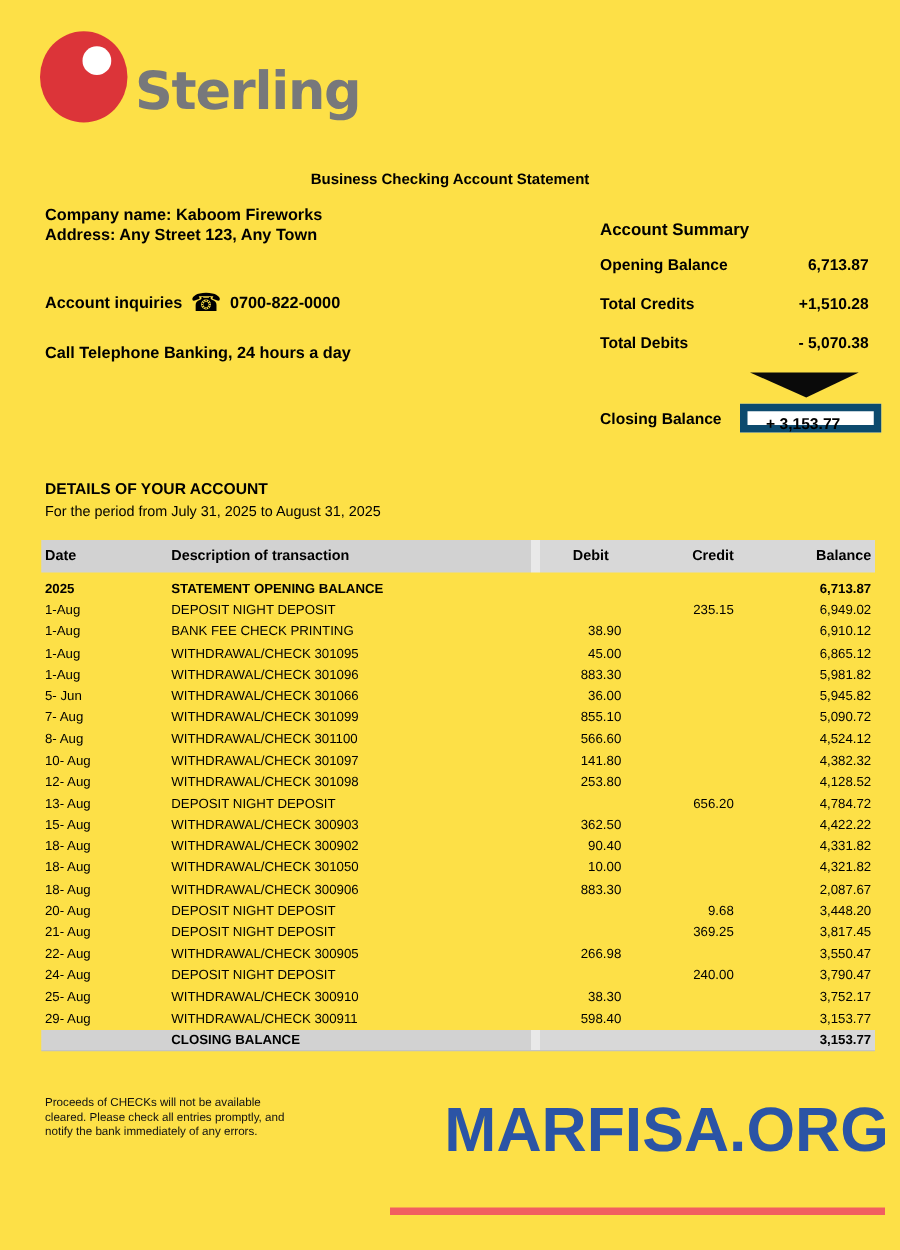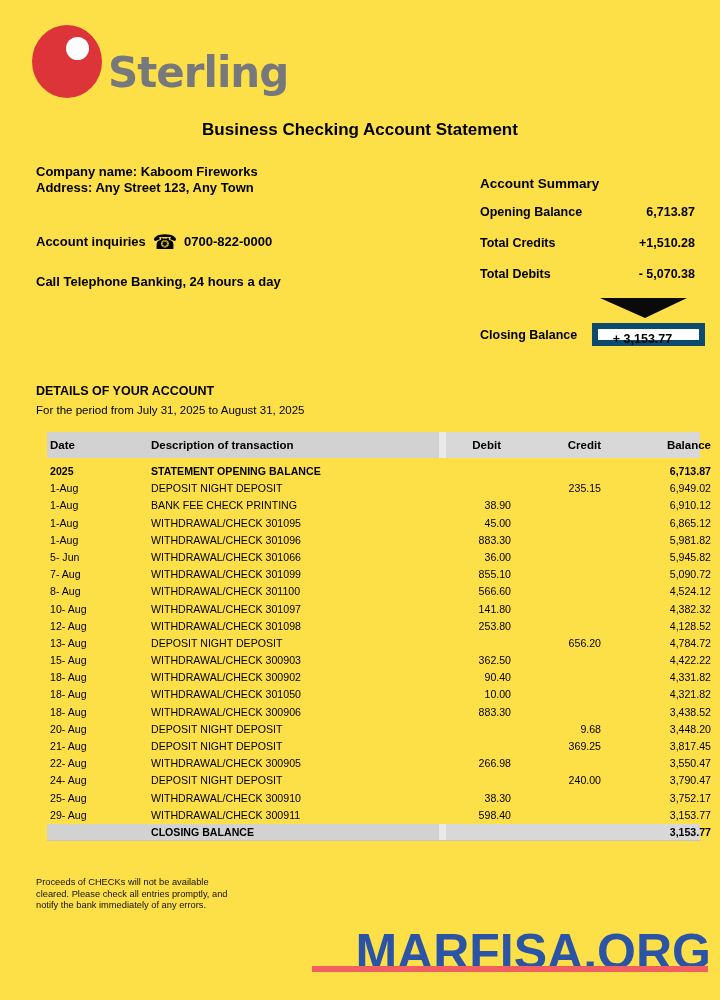--- a/index.html
+++ b/index.html
@@ -16,60 +16,60 @@
     position:relative;width:720px;height:1000px;margin:0 auto;
     background:#fde047;overflow:hidden;
     font-family:"Liberation Sans",sans-serif;color:#000;
   }
   
   .logo{position:absolute;left:32px;top:25px;width:300px;height:80px;}
   .logo-circle{position:absolute;left:0;top:0;width:70px;height:73px;border-radius:50%;background:var(--brand-red);}
   .logo-dot{position:absolute;left:34px;top:12px;width:23px;height:23px;border-radius:50%;background:#fff;}
   .logo-text{position:absolute;left:76px;top:23px;font-size:42px;font-weight:bold;letter-spacing:-1px;color:var(--brand-gray);font-family:"DejaVu Sans",sans-serif;}
   
-  .doc-title{position:absolute;left:0;right:0;top:120px;text-align:center;font-size:17px;font-weight:bold;}
+  .doc-title{position:absolute;left:0;right:0;top:136px;text-align:center;font-size:12px;font-weight:bold;}
   
   .customer{position:absolute;left:36px;top:164px;font-size:13px;font-weight:bold;line-height:15.5px;}
   .inquiries{position:absolute;left:36px;top:230px;font-size:13px;font-weight:bold;}
   .phone-glyph{font-size:20px;vertical-align:-3px;padding:0 3px;font-family:"DejaVu Sans",sans-serif;}
   .tel-banking{position:absolute;left:36px;top:274px;font-size:13px;font-weight:bold;}
   
   .summary{position:absolute;left:480px;top:176px;width:231px;}
   .summary-title{font-size:13.5px;font-weight:bold;margin-bottom:14px;}
   .s-row{display:flex;justify-content:space-between;font-size:12.5px;font-weight:bold;margin-bottom:17px;}
   .s-row .s-val{padding-right:16px;}
   .arrow-down{width:0;height:0;border-left:45px solid transparent;border-right:42px solid transparent;border-top:20px solid #0a0a0a;margin:2px 24px 5px auto;}
   .s-closing{display:flex;justify-content:space-between;align-items:center;font-size:12.5px;font-weight:bold;}
   .closing-box{width:113px;height:23px;border:6px solid #0c4a6e;margin-right:6px;text-align:center;line-height:21px;padding-right:12px;background:#fff;}
   
   .details-title{position:absolute;left:36px;top:384px;font-size:12.5px;font-weight:bold;}
   .details-period{position:absolute;left:36px;top:404px;font-size:11.5px;}
   .txn-table{position:absolute;left:33px;top:432px;width:667px;}
-  .t-head,.t-row{display:grid;grid-template-columns:104px 290px 70px 90px 113px;margin-left:14px;}
+  .t-head,.t-row{display:grid;grid-template-columns:104px 290px 70px 90px 113px;}
   .t-head{
     height:26px;line-height:26px;font-size:11.5px;font-weight:bold;
     background:linear-gradient(to right,var(--bar-gray) 0,var(--bar-gray) 392px,#e9e9e9 392px,#e9e9e9 399px,var(--bar-gray-right) 399px,var(--bar-gray-right) 100%);
   }
   .t-body{padding-top:5px;}
   .t-row{height:17.2px;line-height:17.2px;font-size:10.6px;}
   .t-row.emph{font-weight:bold;}
   .c-date{padding-left:3px;}
   .c-debit,.c-credit,.c-balance{text-align:right;}
   .c-balance{padding-right:3px;}
   .t-head .c-debit{padding-right:10px;}
   .t-head .c-balance{padding-right:3px;}
   .t-row.closing{
     height:17px;line-height:17px;font-weight:bold;
     background:linear-gradient(to right,var(--bar-gray) 0,var(--bar-gray) 392px,#e9e9e9 392px,#e9e9e9 399px,var(--bar-gray-right) 399px,var(--bar-gray-right) 100%);
     border-bottom:1px solid #c4c4c4;
   }
   
   .footnote{position:absolute;left:36px;top:877px;font-size:9.3px;line-height:11.6px;color:#111;}
   
-  .watermark{position:absolute;right:9px;top:923px;font-size:50px;font-weight:bold;letter-spacing:0px;color:var(--watermark-blue);}
+  .watermark{position:absolute;right:9px;top:875px;font-size:50px;font-weight:bold;letter-spacing:0px;color:var(--watermark-blue);}
   .watermark-bar{position:absolute;left:312px;top:966px;width:396px;height:6px;background:var(--underline-red);}
 </style>
 </head>
 <body>
 
 <div class="page">
 
   <div class="logo">
     <div class="logo-circle">
       <div class="logo-dot"></div>
@@ -219,21 +219,21 @@
           <div class="c-desc">WITHDRAWAL/CHECK 301050</div>
           <div class="c-debit">10.00</div>
           <div class="c-credit"></div>
           <div class="c-balance">4,321.82</div>
         </div>
         <div class="t-row">
           <div class="c-date">18- Aug</div>
           <div class="c-desc">WITHDRAWAL/CHECK 300906</div>
           <div class="c-debit">883.30</div>
           <div class="c-credit"></div>
-          <div class="c-balance">3,438.52</div>
+          <div class="c-balance">2,087.67</div>
         </div>
         <div class="t-row">
           <div class="c-date">20- Aug</div>
           <div class="c-desc">DEPOSIT NIGHT DEPOSIT</div>
           <div class="c-debit"></div>
           <div class="c-credit">9.68</div>
           <div class="c-balance">3,448.20</div>
         </div>
         <div class="t-row">
           <div class="c-date">21- Aug</div>

